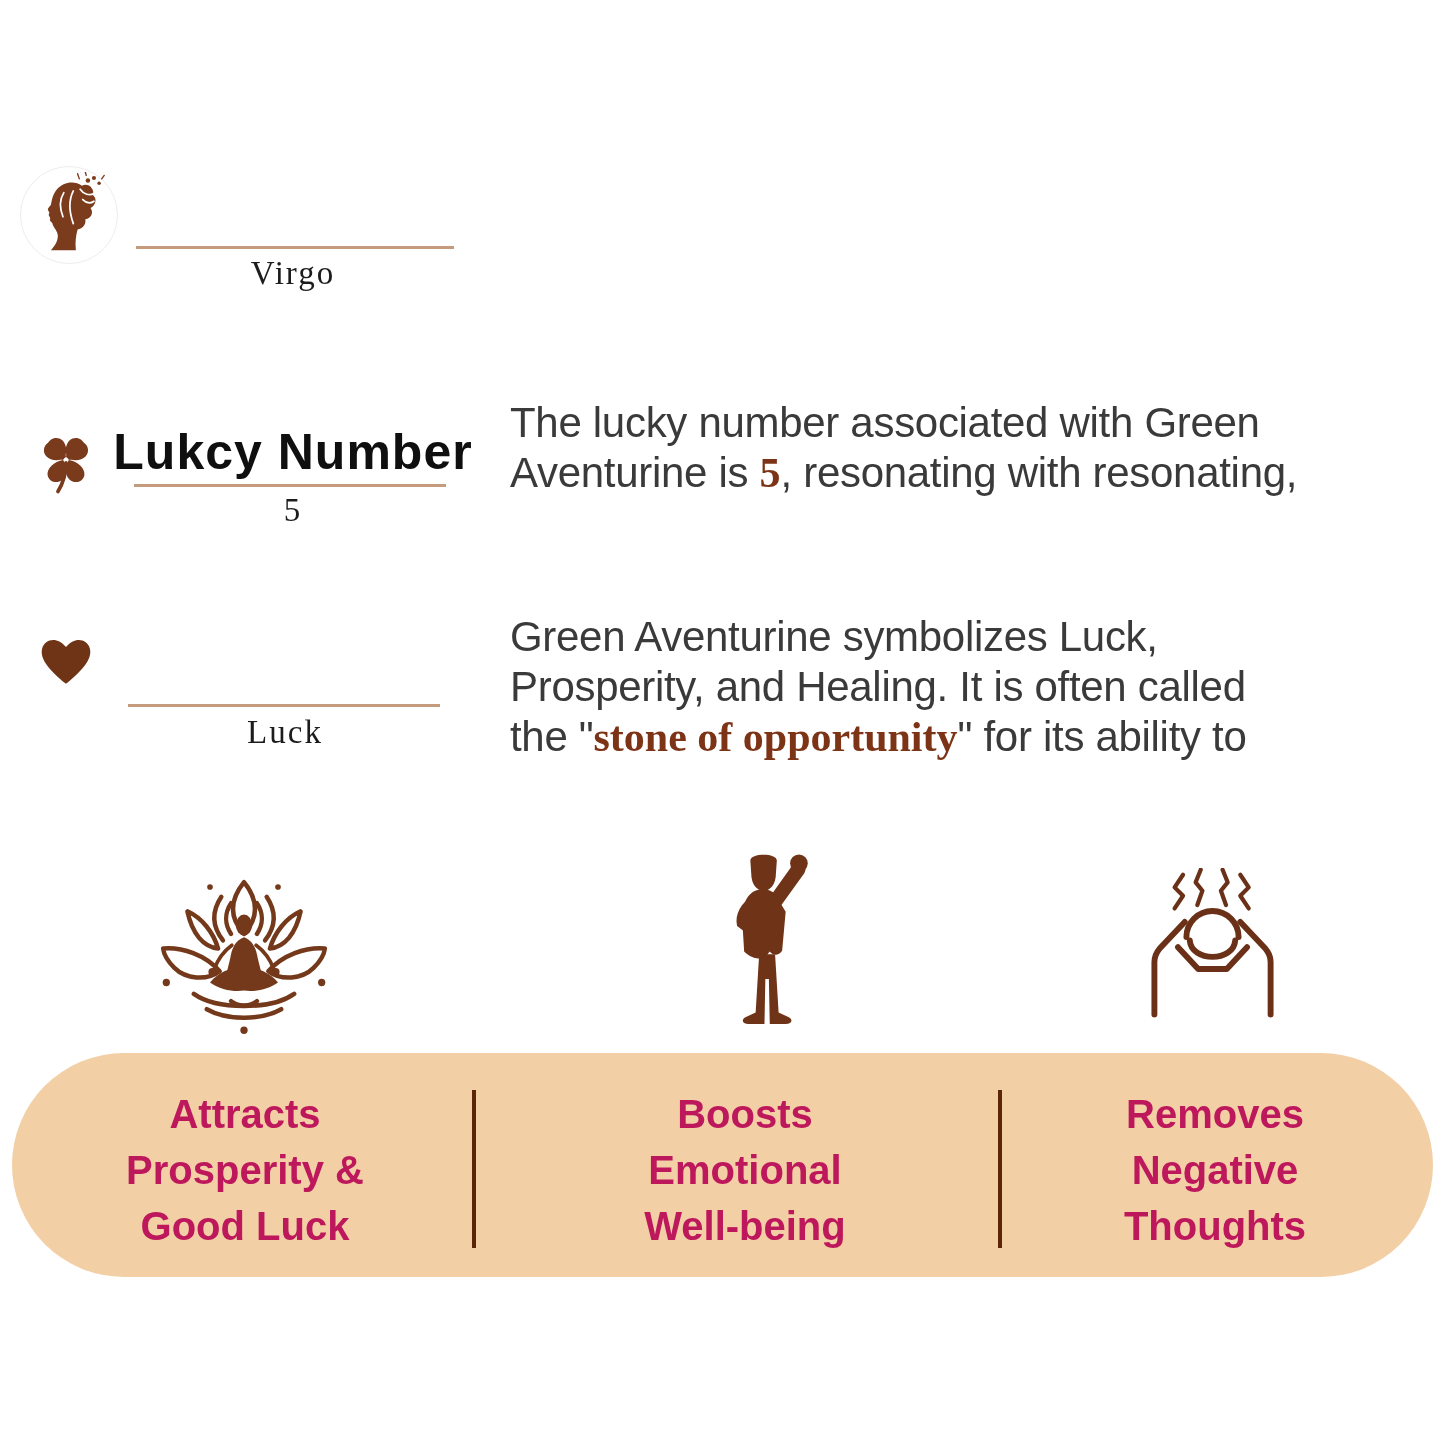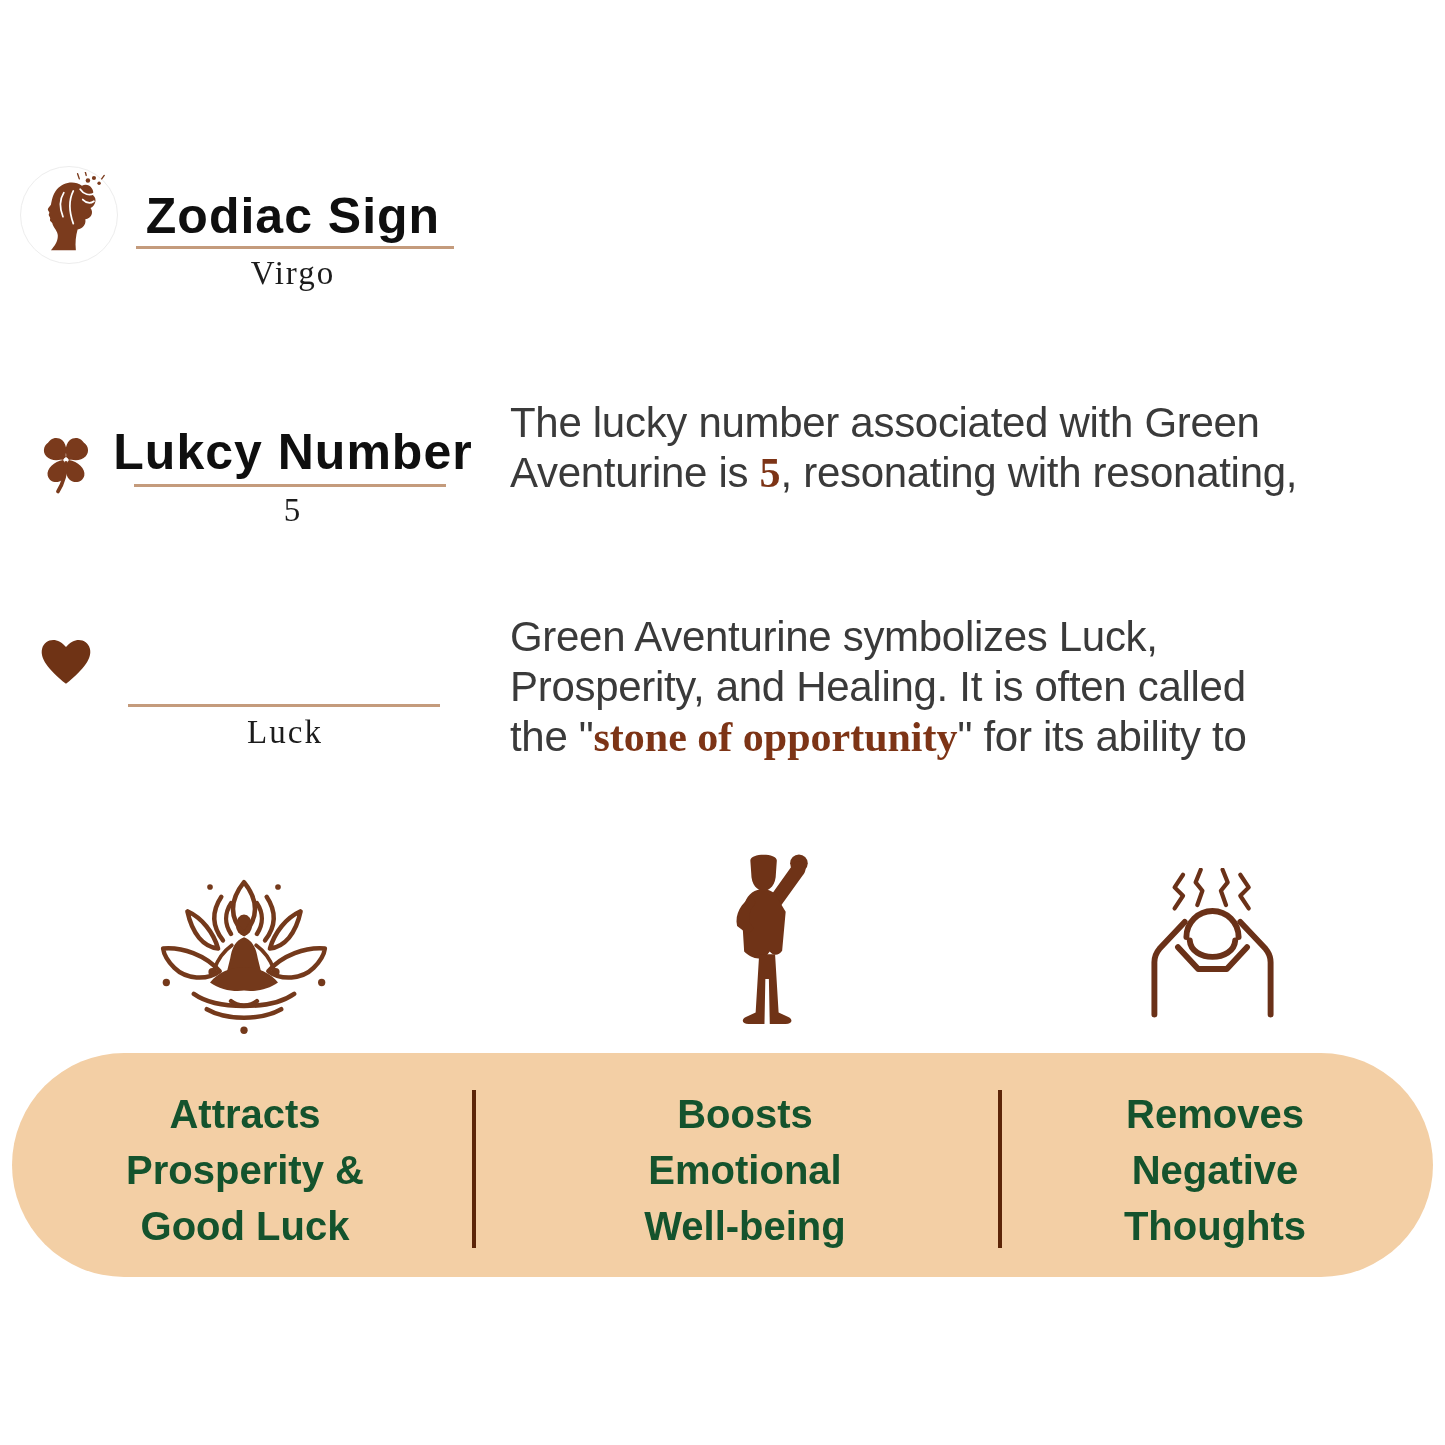--- a/index.html
+++ b/index.html
@@ -37,21 +37,21 @@
     font-weight:bold;color:#7d3416;letter-spacing:0;
   }
   .benefit-icon{position:absolute;}
   .benefit-bar{
     position:absolute;left:12px;top:1053px;width:1421px;height:224px;
     background:#f3cfa5;border-radius:112px;
   }
   .bar-divider{position:absolute;width:4px;height:158px;top:1090px;background:#5c2508;}
   .benefit-label{
     position:absolute;top:1086px;text-align:center;
-    font-weight:bold;font-size:40px;line-height:56px;color:#14532d;
+    font-weight:bold;font-size:40px;line-height:56px;color:#be185d;
     white-space:pre-line;
   }
   svg{display:block;}
 </style>
 </head>
 <body>
 
 <div id="stage">
 
   <div class="attr-icon-circle" style="left:20px;top:166px;">
@@ -68,21 +68,20 @@
         <path d="M63,20 C67,26 74,28 79,25"></path>
         <path d="M66,32 C70,36 75,37 79,34"></path>
       </g>
       <g stroke="#7b3b1d" stroke-width="1.6" fill="none" stroke-linecap="round">
         <path d="M62,8 L60,2"></path>
           <path d="M70,4 L69,0"></path>
           <path d="M88,8 L91,4"></path>
       </g>
     </svg>
   </div>
-  <div class="attr-label" style="left:108px;top:190px;">Zodiac Sign</div>
   <div class="attr-underline" style="left:136px;top:246px;width:318px;"></div>
   <div class="attr-value" style="left:108px;top:253px;">Virgo</div>
 
   <div class="attr-icon" style="left:33px;top:420px;width:66px;height:80px;">
     <svg width="66" height="76" viewBox="0 0 90 100" aria-hidden="true">
       <defs>
         <path id="leaf" d="M0,-4 C-2,-16 -12,-27 -21,-25 C-30,-23 -33,-12 -27,-5 C-20,2 -8,2 0,-4 C8,2 20,2 27,-5 C33,-12 30,-23 21,-25 C12,-27 2,-16 0,-4 Z" fill="#7a3a1c"></path>
       </defs>
       <use href="#leaf" transform="translate(45,50)"></use>
       <use href="#leaf" transform="translate(45,50) rotate(-90)"></use>

